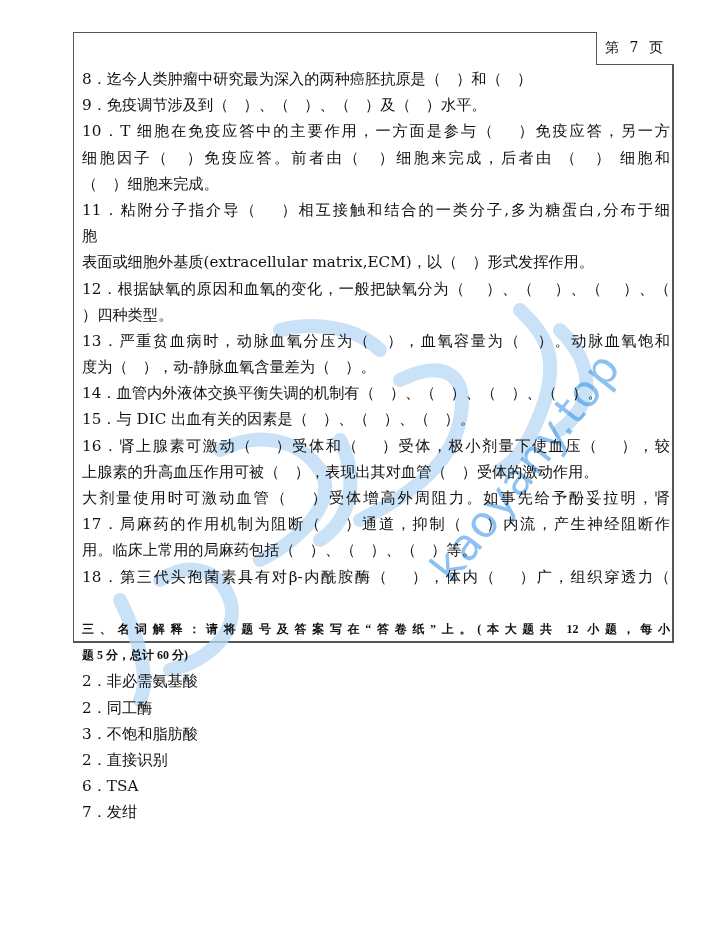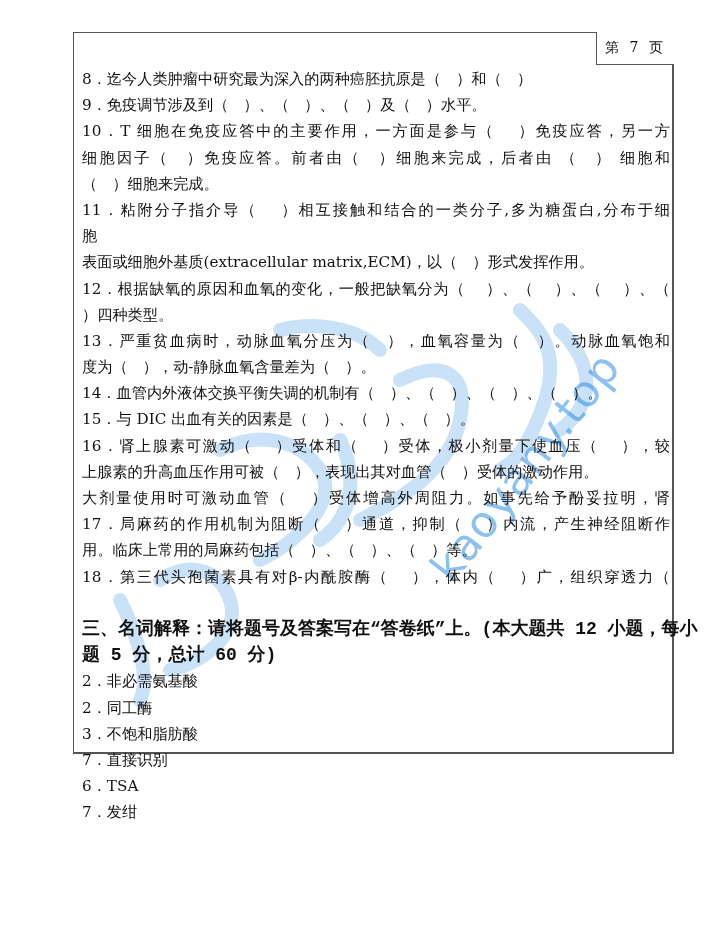--- a/index.html
+++ b/index.html
@@ -13,21 +13,21 @@
       position: relative;
       overflow: hidden;
       font-family: "DejaVu Serif", "Liberation Serif", serif;
       color: #111111;
     }
     .frame {
       position: absolute;
       left: 73px;
       top: 32px;
       width: 601px;
-      height: 722px;
+      height: 611px;
       border: 1px solid #555555;
       border-right-width: 2px;
       border-bottom-width: 2px;
       box-sizing: border-box;
     }
     .page-box {
       position: absolute;
       right: -2px;
       top: -1px;
       width: 78px;
@@ -60,22 +60,22 @@
     }
     .line.left {
       text-align: right;
       text-align-last: left;
     }
     .blank-line {
       height: 26.2px;
     }
     .section-title {
       font-weight: bold;
-      font-family: Liberation Mono, monospace;
-      font-size: 18px;
+      font-family: Liberation Serif, serif;
+      font-size: 12px;
     }
     .term {
       white-space: nowrap;
       height: 26.2px;
     }
     .watermark {
       position: absolute;
       pointer-events: none;
       color: #2f8fe6;
       opacity: 0.35;
@@ -176,17 +176,17 @@
 
   <div class="blank-line"></div>
 
   <div>
     <div class="line section-title">三、名词解释：请将题号及答案写在“答卷纸”上。(本大题共 12 小题，每小</div>
     <div class="line left section-title">题 5 分，总计 60 分)</div>
 
     <div class="term">2．非必需氨基酸</div>
     <div class="term">2．同工酶</div>
     <div class="term">3．不饱和脂肪酸</div>
-    <div class="term">7．直接识别</div>
+    <div class="term">2．直接识别</div>
     <div class="term">6．TSA</div>
     <div class="term">7．发绀</div>
   </div>
 </div>
 
 </body></html>

